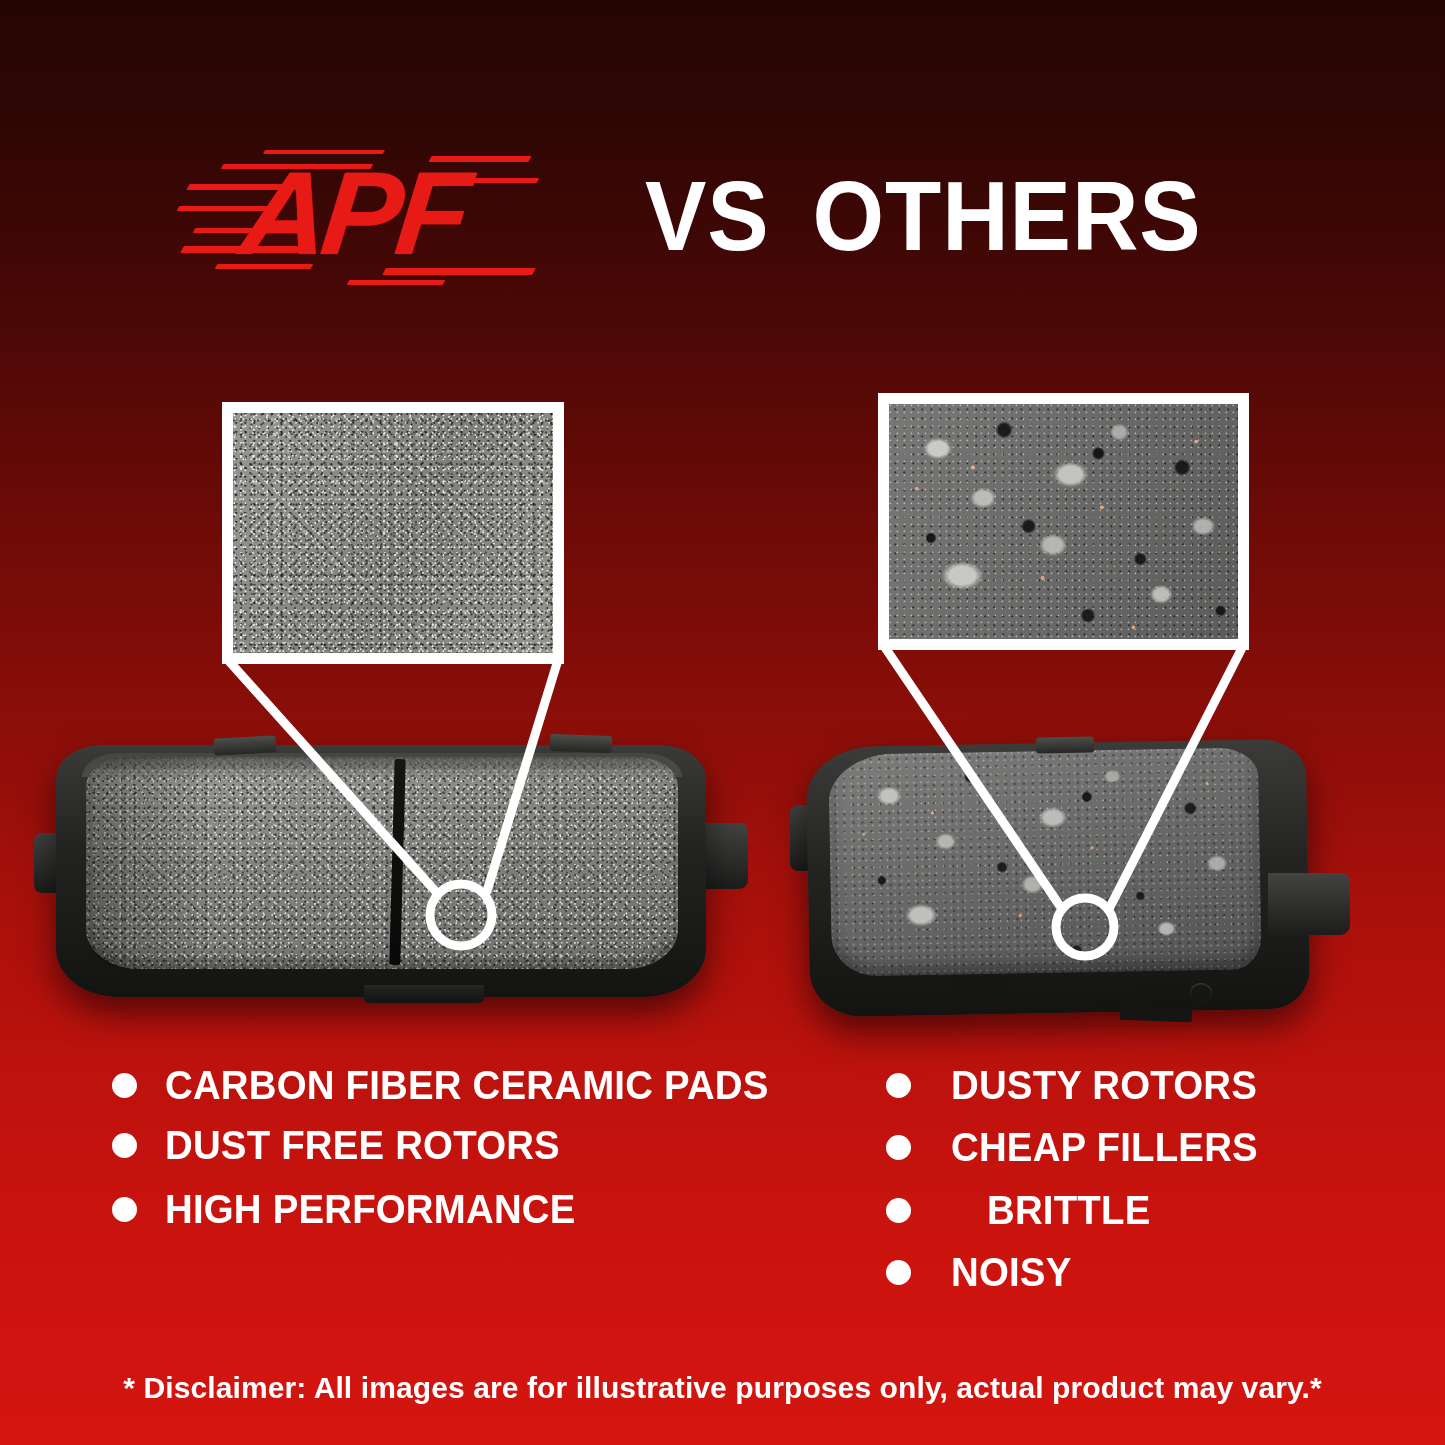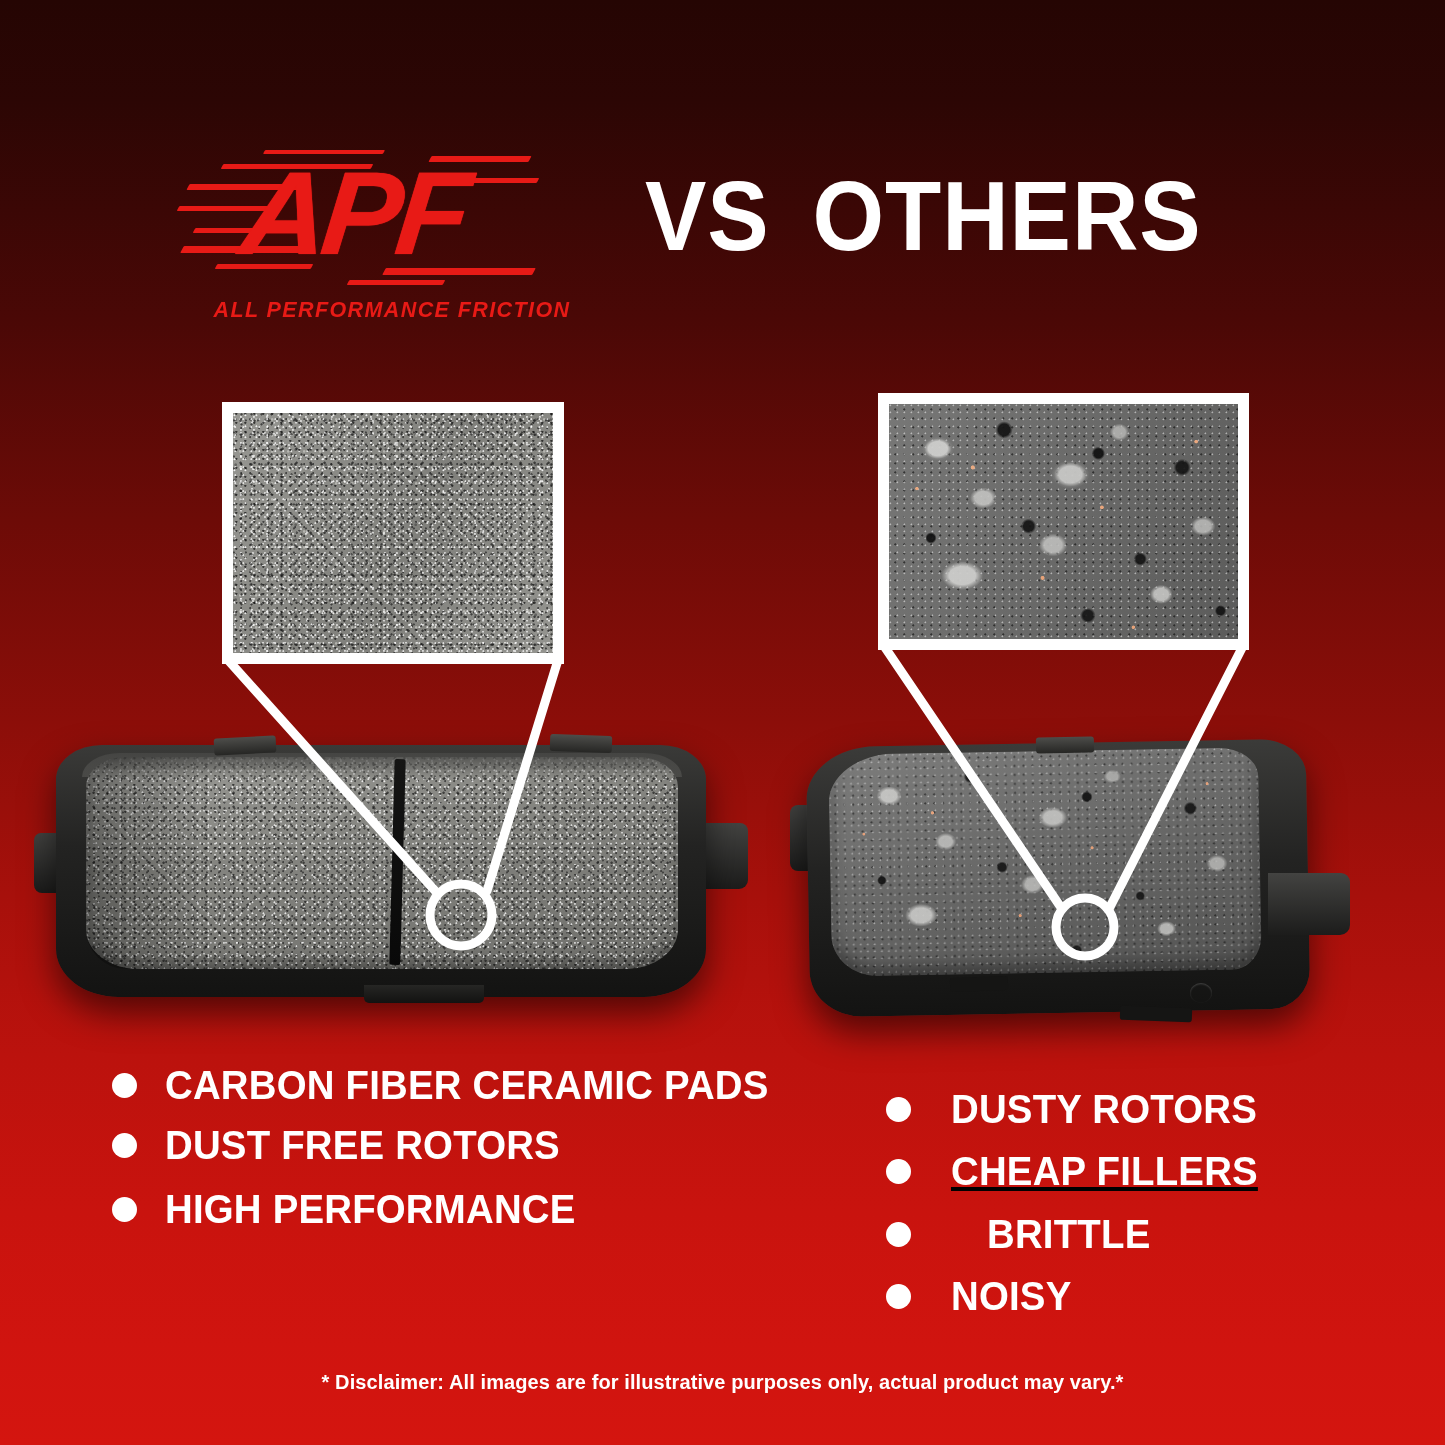--- a/index.html
+++ b/index.html
@@ -313,21 +313,21 @@
   .bullets.left  .b-label { margin-left: 28px; }
   .bullets.right .b-label { margin-left: 40px; }
 
   
   .disclaimer {
     position: absolute;
     left: 0; top: 1371px;
     width: 1445px;
     text-align: center;
     color: #ffffff;
-    font-size: 20px;
+    font-size: 30px;
     font-weight: 600;
     letter-spacing: 0.1px;
   }
 </style>
 </head>
 <body>
 
 <div id="poster">
 
   <div class="header">
@@ -342,21 +342,20 @@
         <div class="speed-line" style="left:16px;  top:80px;  width:78px;  height:5px; transform:skewX(-28deg);"></div>
         <div class="speed-line" style="left:4px;   top:98px;  width:128px; height:7px; transform:skewX(-28deg);"></div>
         <div class="speed-line" style="left:38px;  top:116px; width:96px;  height:5px; transform:skewX(-28deg);"></div>
         <div class="speed-line" style="left:252px; top:8px;   width:100px; height:6px; transform:skewX(-28deg);"></div>
         <div class="speed-line" style="left:290px; top:30px;  width:70px;  height:5px; transform:skewX(-28deg);"></div>
         <div class="speed-line" style="left:206px; top:120px; width:150px; height:7px; transform:skewX(-28deg);"></div>
         <div class="speed-line" style="left:170px; top:132px; width:96px;  height:5px; transform:skewX(-28deg);"></div>
 
         <div class="logo-text">APF</div>
       </div>
-      <div class="logo-sub">ALL PERFORMANCE FRICTION</div>
     </div>
 
     <div class="vs-others">
       <span>VS</span><span class="gap"></span><span>OTHERS</span>
     </div>
   </div>
 
   <div class="tex-frame left">
     <div class="tex-inner tex-good"></div>
   </div>
@@ -412,25 +411,25 @@
       <span class="b-dot"></span>
       <span class="b-label">DUST FREE ROTORS</span>
     </div>
     <div class="b-row" style="height:66px;">
       <span class="b-dot"></span>
       <span class="b-label">HIGH PERFORMANCE</span>
     </div>
   </div>
 
   <div class="bullets right">
-    <div class="b-row" style="height:60px;margin-top:24px;">
+    <div class="b-row" style="height:60px;">
       <span class="b-dot"></span>
       <span class="b-label">DUSTY ROTORS</span>
     </div>
-    <div class="b-row" style="height:64px;text-decoration:underline;">
+    <div class="b-row" style="height:64px;">
       <span class="b-dot"></span>
       <span class="b-label">CHEAP FILLERS</span>
     </div>
     <div class="b-row" style="height:63px;gap:36px;">
       <span class="b-dot"></span>
       <span class="b-label">BRITTLE</span>
     </div>
     <div class="b-row" style="height:60px;">
       <span class="b-dot"></span>
       <span class="b-label">NOISY</span>

